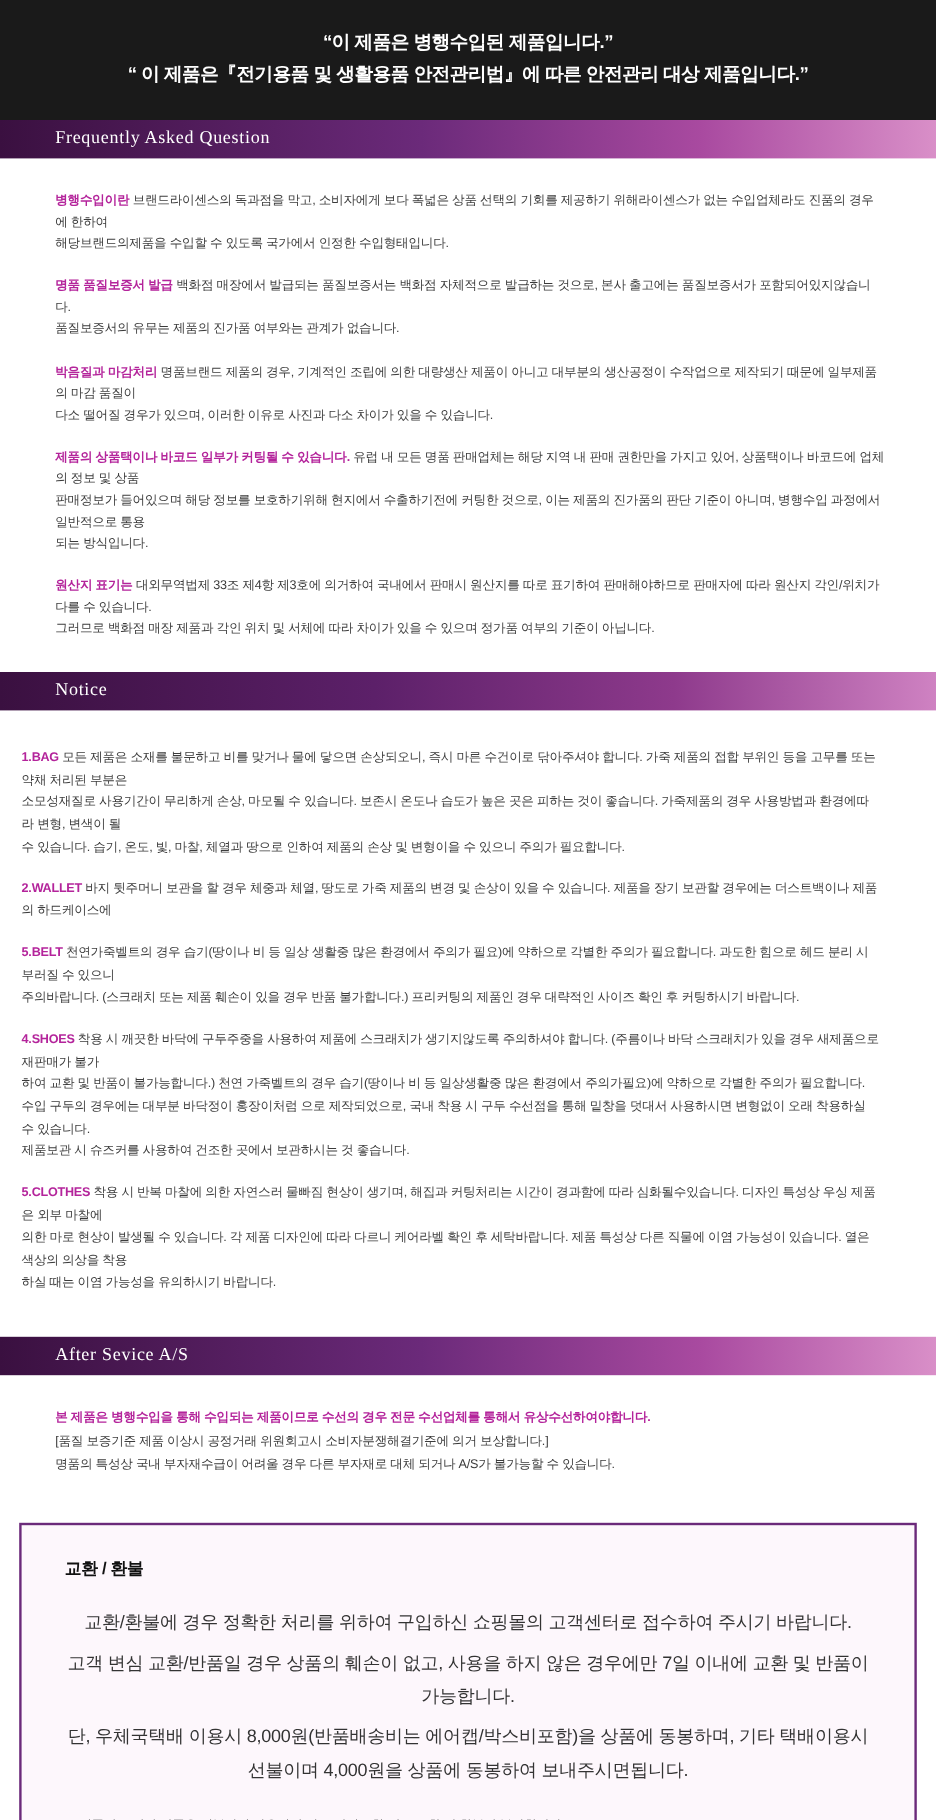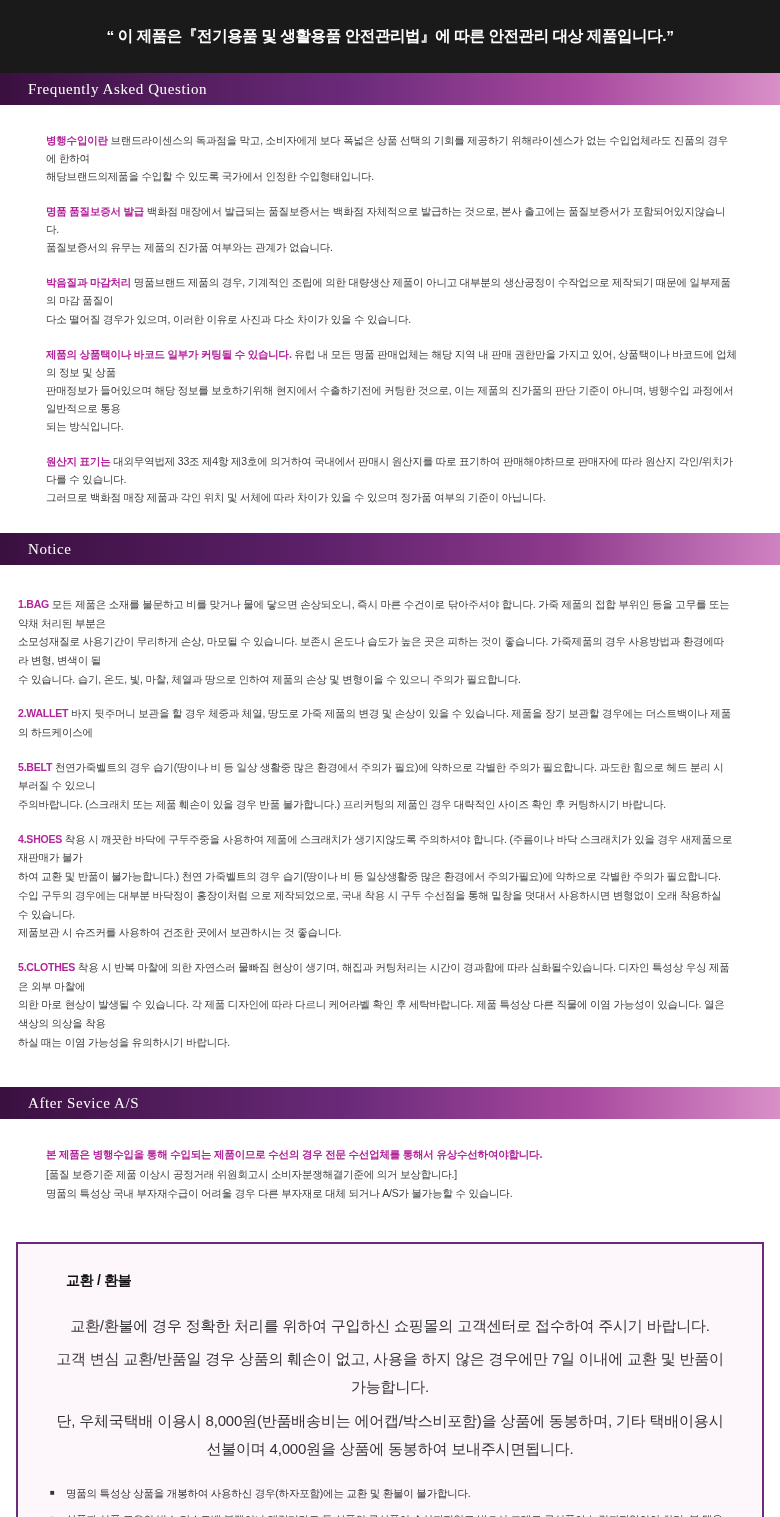--- a/index.html
+++ b/index.html
@@ -36,21 +36,21 @@
     height: 32px;
     background: linear-gradient(to right, #3a1040 0%, #6b2a7a 45%, #a94aa0 75%, #d98fc8 100%);
     position: relative;
     margin-top: 0;
   }
   .section-head.purple2 {
     background: linear-gradient(to right, #3a1040 0%, #5c2069 40%, #8e3a8c 72%, #cf82c2 100%);
   }
   .section-head .title {
     position: absolute;
-    left: 28px;
+    left: 46px;
     top: 50%;
     transform: translateY(-50%);
     color: #ffffff;
     font-family: "Liberation Serif", serif;
     font-size: 15px;
     letter-spacing: 0.6px;
   }
 
   .section-body {
     padding: 26px 42px 10px 46px;
@@ -99,21 +99,21 @@
   }
 
   
   .exchange-box {
     margin: 12px 16px 0 16px;
     border: 2px solid #6b2a7a;
     background: #fdf7fc;
     padding: 28px 32px 30px 32px;
   }
   .exchange-box h3 {
-    margin: 0 0 22px 16px;
+    margin: 0 0 22px 4px;
     font-size: 14px;
     color: #111111;
     font-weight: bold;
     letter-spacing: -0.3px;
   }
   .exchange-box p.intro {
     margin: 0 0 6px 0;
     font-size: 15px;
     line-height: 1.85;
     color: #333333;
@@ -141,20 +141,21 @@
     font-size: 8px;
     line-height: 2.3;
   }
 </style>
 </head>
 <body>
 
 <div class="page">
 
   <div class="top-banner">
+    <div class="line">“이 제품은 병행수입된 제품입니다.”</div>
     <div class="line">“ 이 제품은『전기용품 및 생활용품 안전관리법』에 따른 안전관리 대상 제품입니다.”</div>
   </div>
 
   <div class="section-head">
     <span class="title">Frequently Asked Question</span>
   </div>
   <div class="section-body">
 
     <div class="faq-block">
       <span class="kw">병행수입이란</span><span> 브랜드라이센스의 독과점을 막고, 소비자에게 보다 폭넓은 상품 선택의 기회를 제공하기 위해라이센스가 없는 수입업체라도 진품의 경우에 한하여</span><br>

